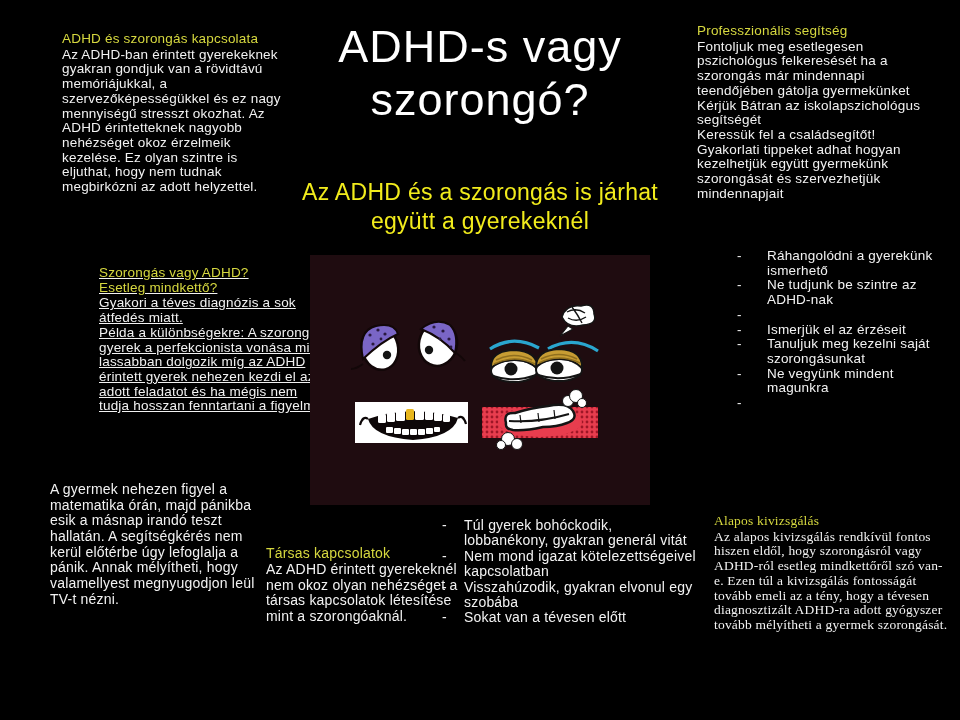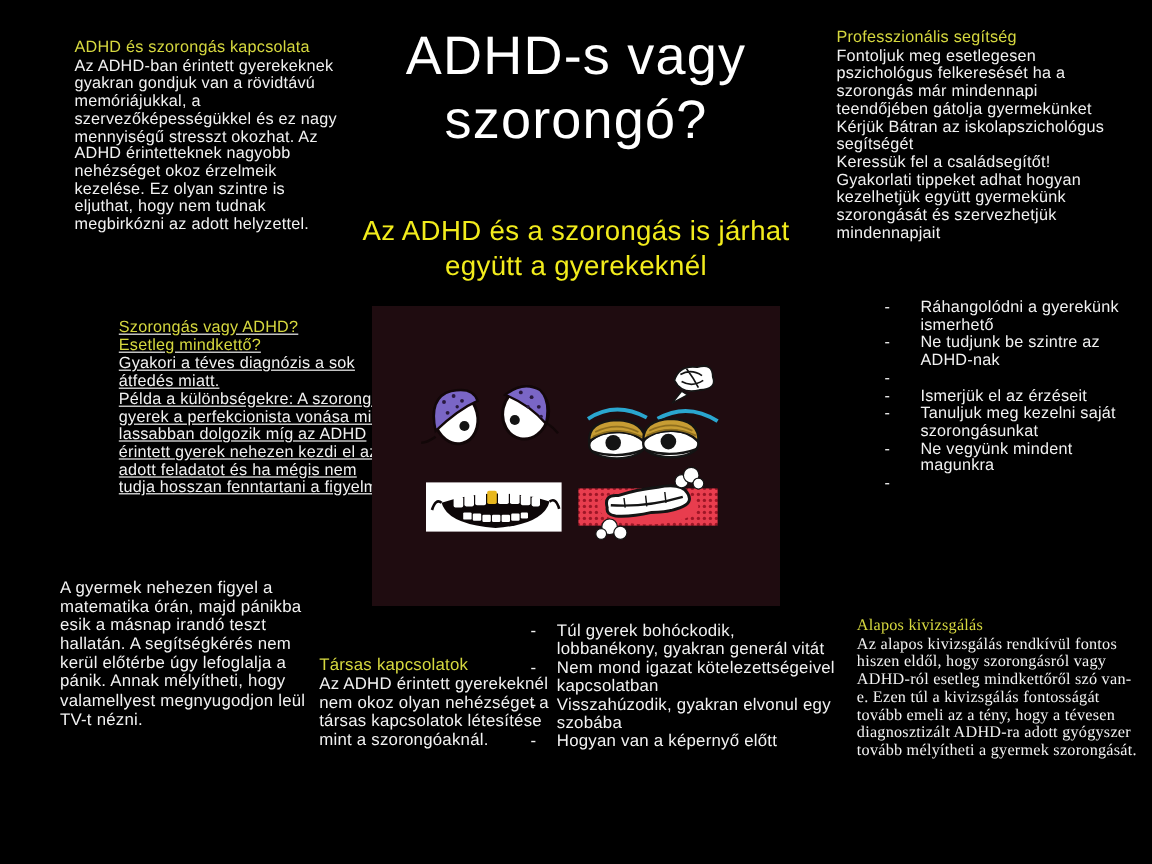--- a/index.html
+++ b/index.html
@@ -114,21 +114,21 @@
     <div class="li">
       <span class="dash">-</span>
       <span class="txt">Nem mond igazat kötelezettségeivel kapcsolatban</span>
     </div>
     <div class="li">
       <span class="dash">-</span>
       <span class="txt">Visszahúzodik, gyakran elvonul egy szobába</span>
     </div>
     <div class="li">
       <span class="dash">-</span>
-      <span class="txt">Hogyan van a képernyő előtt</span>
+      <span class="txt">Sokat van a tévesen előtt</span>
     </div>
   </div>
 
   <div class="block b-alapos">
     <div class="h">Alapos kivizsgálás</div>
     <div class="body">Az alapos kivizsgálás rendkívül fontos hiszen eldől, hogy szorongásról vagy ADHD-ról esetleg mindkettőről szó van-e. Ezen túl a kivizsgálás fontosságát tovább emeli az a tény, hogy a tévesen diagnosztizált ADHD-ra adott gyógyszer tovább mélyítheti a gyermek szorongását.</div>
   </div>
 
   <div class="pic">
     <svg viewBox="0 0 340 250" width="340" height="250">

